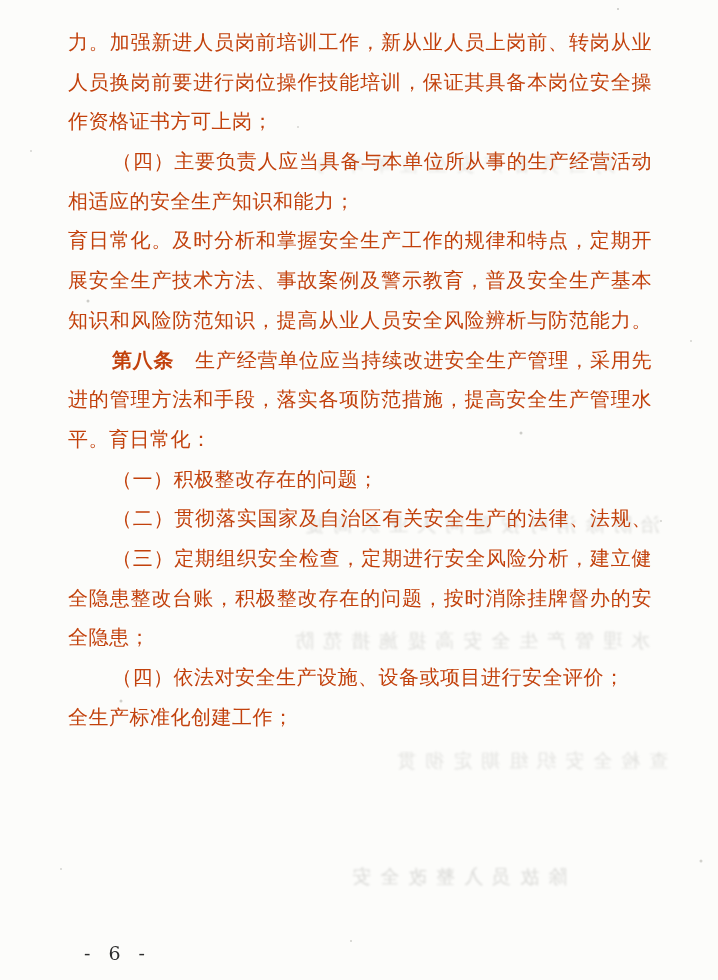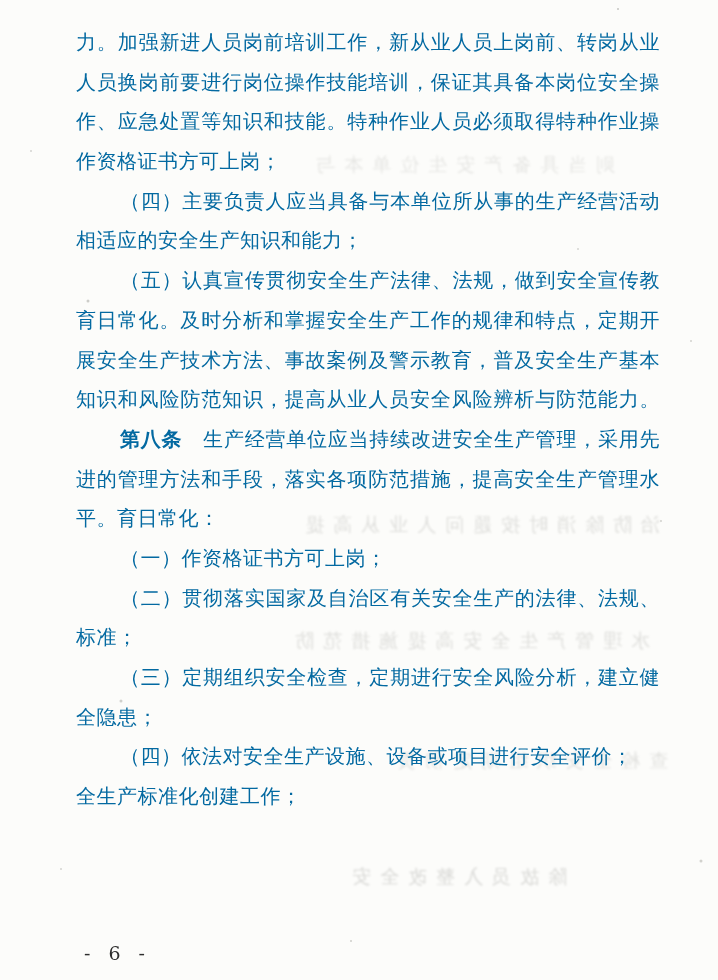--- a/index.html
+++ b/index.html
@@ -15,24 +15,24 @@
   .scan-page {
     position: relative;
     width: 718px;
     height: 980px;
     background: #fcfcfa;
     overflow: hidden;
   }
   
   .text-block {
     position: absolute;
-    left: 76px;
+    left: 68px;
     top: 23px;
     width: 584px;
-    color: #0369a1;
+    color: #c2410c;
     font-size: 20px;
     line-height: 39.7px;
     letter-spacing: 0.5px;
   }
   .line {
     height: 39.7px;
     overflow: hidden;
     white-space: normal;
   }
   .line.indent {
@@ -106,35 +106,33 @@
   <div class="bleed bleed-2">治防除消时按题问人业从高提</div>
   <div class="bleed bleed-3">水理管产生全安高提施措范防</div>
   <div class="bleed bleed-4">查检全安织组期定彻贯</div>
   <div class="bleed bleed-5">除故员入整改全安</div>
 
   <div class="noise"></div>
 
   <div class="text-block">
       <div class="line fill">力。加强新进人员岗前培训工作，新从业人员上岗前、转岗从业</div>
       <div class="line fill">人员换岗前要进行岗位操作技能培训，保证其具备本岗位安全操</div>
-      <div class="line fill">作、应急处置等知识和技能。特种作业人员必须取得特种作业操</div>
       <div class="line">作资格证书方可上岗；</div>
       <div class="line indent fill">（四）主要负责人应当具备与本单位所从事的生产经营活动</div>
       <div class="line">相适应的安全生产知识和能力；</div>
-      <div class="line indent fill">（五）认真宣传贯彻安全生产法律、法规，做到安全宣传教</div>
       <div class="line fill">育日常化。及时分析和掌握安全生产工作的规律和特点，定期开</div>
       <div class="line fill">展安全生产技术方法、事故案例及警示教育，普及安全生产基本</div>
       <div class="line fill">知识和风险防范知识，提高从业人员安全风险辨析与防范能力。</div>
       <div class="line indent fill"><span class="article-num">第八条</span>　生产经营单位应当持续改进安全生产管理，采用先</div>
       <div class="line fill">进的管理方法和手段，落实各项防范措施，提高安全生产管理水</div>
       <div class="line">平。育日常化：</div>
-      <div class="line indent">（一）作资格证书方可上岗；</div>
+      <div class="line indent">（一）积极整改存在的问题；</div>
       <div class="line indent fill">（二）贯彻落实国家及自治区有关安全生产的法律、法规、</div>
-      <div class="line">标准；</div>
       <div class="line indent fill">（三）定期组织安全检查，定期进行安全风险分析，建立健</div>
+      <div class="line fill">全隐患整改台账，积极整改存在的问题，按时消除挂牌督办的安</div>
       <div class="line">全隐患；</div>
       <div class="line indent">（四）依法对安全生产设施、设备或项目进行安全评价；</div>
       <div class="line">全生产标准化创建工作；</div>
     </div>
 
   <div class="page-number">- 6 -</div>
 
 </div>
 
 </body></html>

